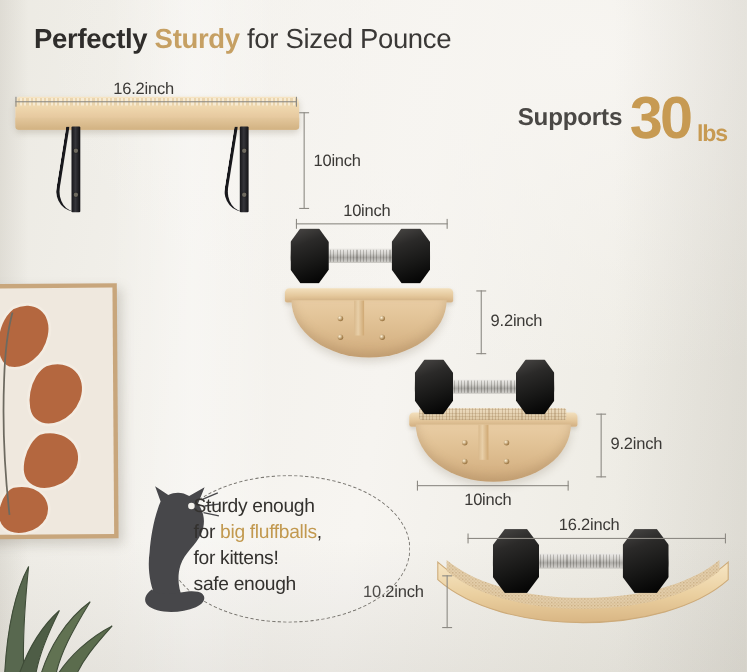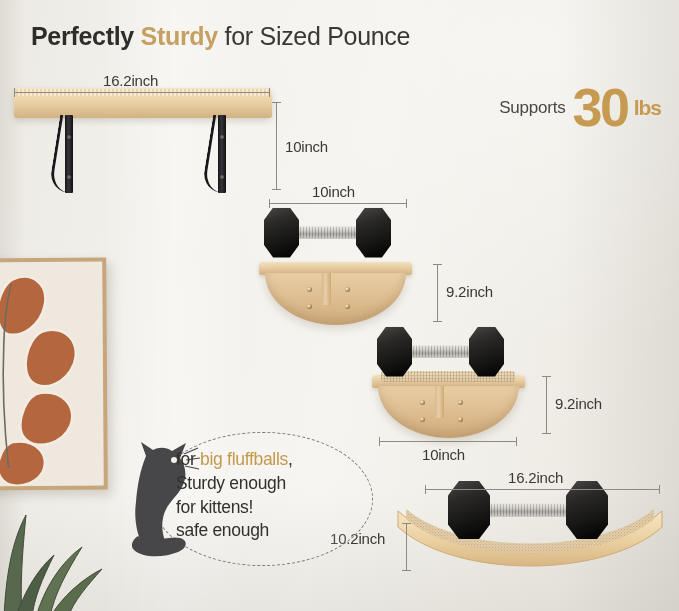--- a/index.html
+++ b/index.html
@@ -25,25 +25,25 @@
   .headline{
     position:absolute;left:31px;top:22px;
     font-size:25px;font-weight:700;color:#2f2d2b;letter-spacing:-.3px;white-space:nowrap;
   }
   .headline .gold{color:#c6a063;}
   .headline .reg{font-weight:400;color:#3a3836;}
 
   
   .supports{position:absolute;right:18px;top:84px;display:flex;align-items:center;gap:7px;}
   .sup-words{
-    text-align:center;font-size:17px;line-height:1.04;color:#4a4845;font-weight:400;letter-spacing:-.2px;
+    text-align:center;font-size:22px;line-height:1.04;color:#4a4845;font-weight:700;letter-spacing:-.2px;
   }
   .sup-num{
     font-size:54px;font-weight:700;color:#c79a52;letter-spacing:-2.5px;line-height:.88;
-    display:flex;align-items:center;
+    display:flex;align-items:flex-end;
   }
   .sup-num .lbs{font-size:21px;letter-spacing:-1px;margin-left:6px;}
 
   
   .dimline{position:absolute;}
   .dim-h{height:1px;background:#8d8a84;}
   .dim-h:before,.dim-h:after{
     content:"";position:absolute;top:-4px;width:1px;height:9px;background:#8d8a84;
   }
   .dim-h:before{left:0;} .dim-h:after{right:0;}
@@ -320,19 +320,19 @@
       <path d="M22 96 C16 100 14 106 18 110 C26 118 48 118 62 112 C72 108 72 100 64 98 C56 96 44 100 34 100 C28 100 24 98 22 96 Z"></path>
     </g>
     <circle cx="58" cy="20" r="3" fill="#f3f1ec"></circle>
     <g stroke="#47474a" stroke-width="1.2">
       <path d="M68 14 L82 8"></path>
         <path d="M70 20 L84 18"></path>
         <path d="M69 26 L83 29"></path>
     </g>
   </svg>
   <div class="oval-text">
+    <div>Sturdy enough</div>
     <div><span>for </span><span class="gold">big fluffballs</span><span>,</span></div>
-    <div>Sturdy enough</div>
     <div>for kittens!</div>
     <div>safe enough</div>
   </div>
 
 </div>
 
 </body></html>

